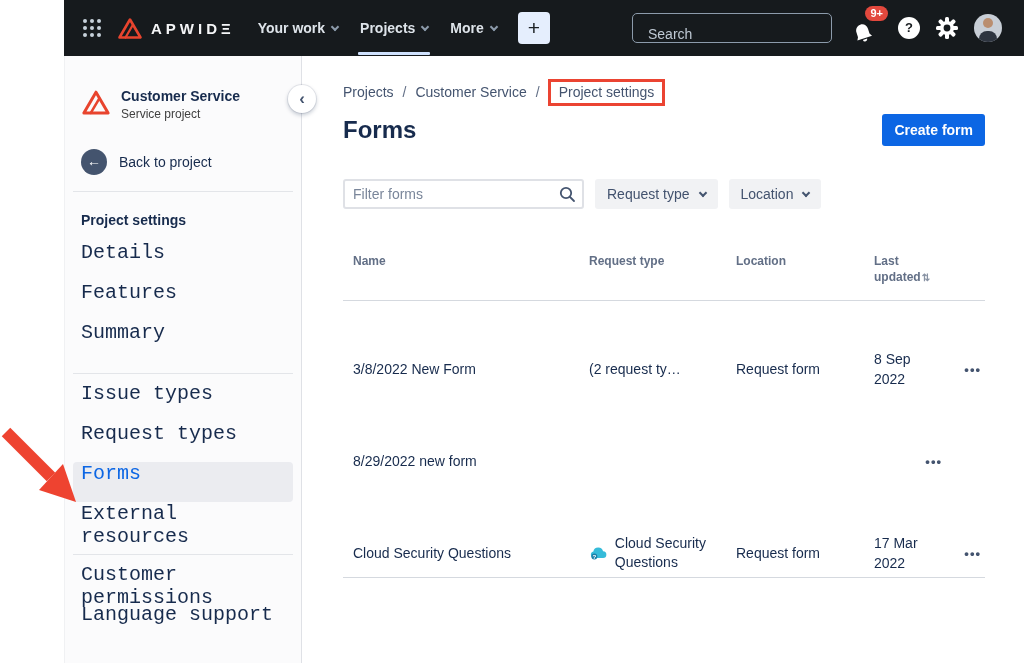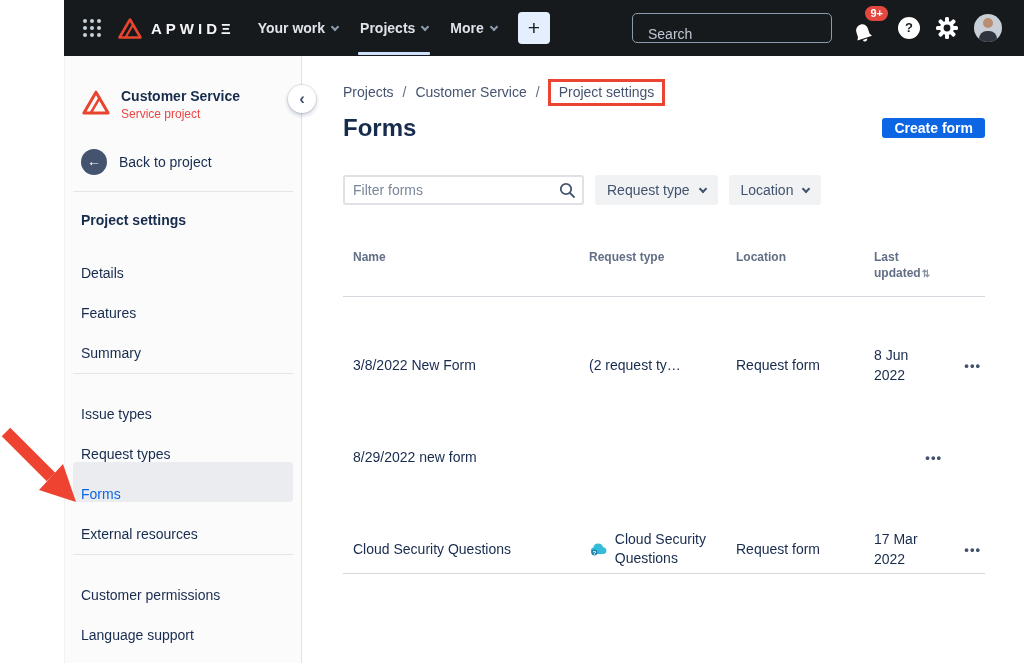--- a/index.html
+++ b/index.html
@@ -43,48 +43,48 @@
   .avatar .head { position:absolute; top:4px; left:9px; width:10px; height:10px;
     border-radius:50%; background:#BA8E70; }
   .avatar .body { position:absolute; bottom:0; left:5px; width:18px; height:11px;
     border-radius:8px 8px 0 0; background:#2E3540; }
 
   
   .sidebar { position:absolute; left:64px; top:56px; bottom:0; width:238px;
     background:#FBFBFC; border-right:1px solid #DFE1E6; border-left:1px solid #F0F1F3; }
   .proj-header { display:flex; gap:10px; padding:32px 16px 0; align-items:flex-start; }
   .proj-name { font-size:14px; font-weight:700; color:#172B4D; }
-  .proj-type { font-size:12px; color:#ef4444; margin-top:3px; }
+  .proj-type { font-size:12px; color:#404040; margin-top:3px; }
   .back-row { display:flex; align-items:center; gap:12px; padding:0 16px; margin-top:28px;
     cursor:pointer; }
   .back-icon { width:26px; height:26px; border-radius:50%; background:#44546E; color:#fff;
     font-size:14px; text-align:center; line-height:25px; }
   .back-label { font-size:14px; color:#172B4D; }
   .sb-divider { height:1px; background:#E3E5E9; margin:16px 8px 0; }
   .sb-heading { font-size:14px; font-weight:700; color:#172B4D; padding:20px 16px 13px; }
-  .sb-item { height:40px; display:flex; align-items:flex-end; padding:0 8px; margin:0 8px;
-    border-radius:4px; font-size:14px; color:#172B4D; cursor:pointer; }
+  .sb-item { height:40px; display:flex; align-items:flex-start; padding:0 8px; margin:0 8px;
+    border-radius:4px; font-size:20px; color:#172B4D; cursor:pointer;font-family:Liberation Mono, monospace; }
   .sb-item.selected { background:#EBECF0; color:#0C66E4; font-weight:500; }
   .sb-group-divider { height:1px; background:#E3E5E9; margin:12px 8px 8px; }
   .collapse-btn { position:absolute; left:288px; top:85px; width:28px; height:28px;
     border-radius:50%; background:#fff; border:none; color:#44546F; font-size:17px;
     font-weight:700; line-height:26px; text-align:center; cursor:pointer; z-index:5;
     box-shadow:0 0 0 1px rgba(9,30,66,.08), 0 2px 4px rgba(9,30,66,.25); }
 
   
   .main { position:absolute; left:303px; top:56px; right:0; bottom:0; background:#fff;
     padding:0 39px 0 40px; }
   .breadcrumb { margin-top:22px; display:flex; align-items:center; font-size:14px;
     color:#44546F; height:28px; }
   .bc-link { cursor:pointer; }
   .bc-sep { margin:0 9px; color:#626F86; }
   .bc-box { border:3px solid #EB4432; padding:2px 8px 3px; margin-left:-1px; }
   .header-row { display:flex; justify-content:space-between; align-items:center; margin-top:8px; }
   .page-title { font-size:24px; font-weight:700; color:#172B4D; }
-  .create-btn { background:#0C66E4; color:#fff; border:none; border-radius:3px; height:20px;
+  .create-btn { background:#0C66E4; color:#fff; border:none; border-radius:3px; height:32px;
     padding:0 12px; font-size:14px; font-weight:600; cursor:pointer;
     font-family:"Liberation Sans", sans-serif; }
   .desc-row { display:flex; align-items:center; margin-top:25px; }
   .desc { width:478px; font-size:14px; line-height:21px; color:#172B4D; }
   .learn-link { margin-left:auto; font-size:14px; color:#0C66E4; cursor:pointer;
     text-decoration:none; }
   .filter-row { display:flex; margin-top:33px; gap:11px; }
   .filter-wrap { position:relative; width:241px; }
   .filter-wrap input { width:100%; height:30px; border:2px solid #DFE1E6; border-radius:3px;
     padding:0 32px 0 8px; font-size:14px; color:#172B4D;
@@ -293,21 +293,21 @@
       </div>
       <div></div>
     </div>
 
     <div class="t-body">
       <div class="t-row">
         <div>3/8/2022 New Form</div>
         <div>(2 request ty…</div>
         <div>Request form</div>
         <div class="updated">
-          <span>8 Jun 2022</span></div>
+          <span>8 Sep 2022</span></div>
         <div class="cell-actions">
           <button class="more-btn">•••</button>
         </div>
       </div>
 
       <div class="t-row">
         <div>8/29/2022 new form</div>
         <div></div>
         <div></div>
         <div class="cell-actions">

